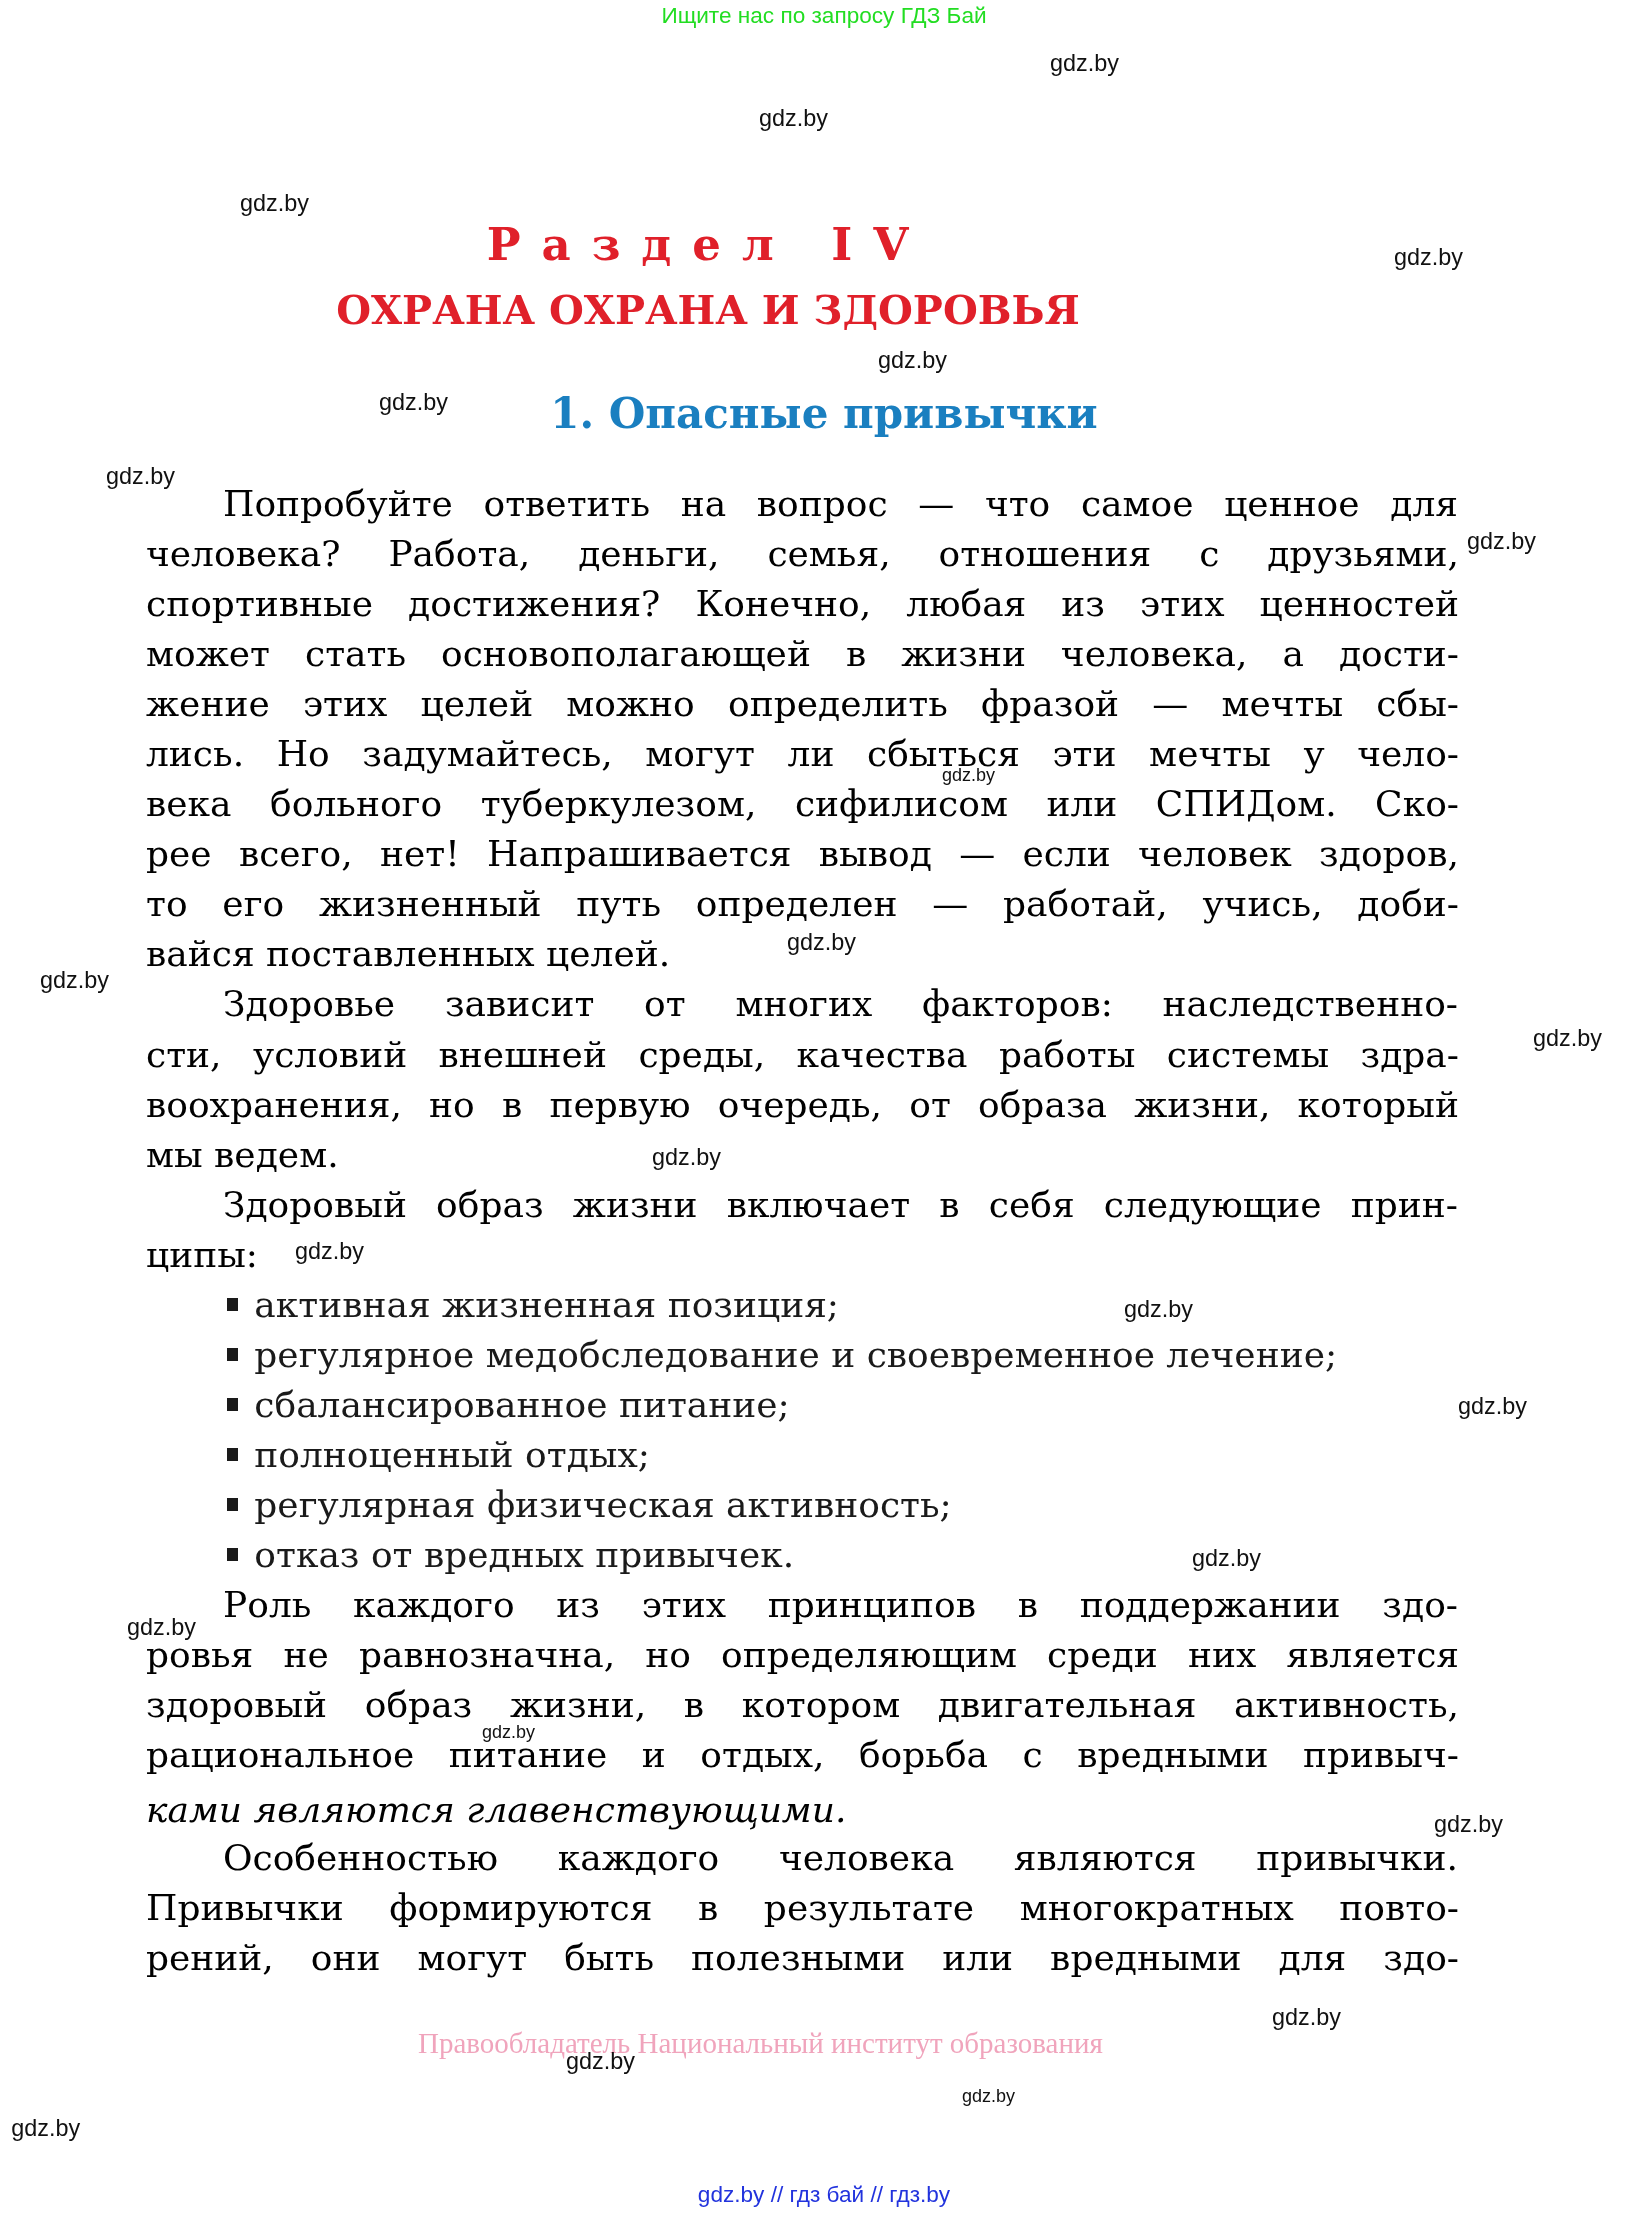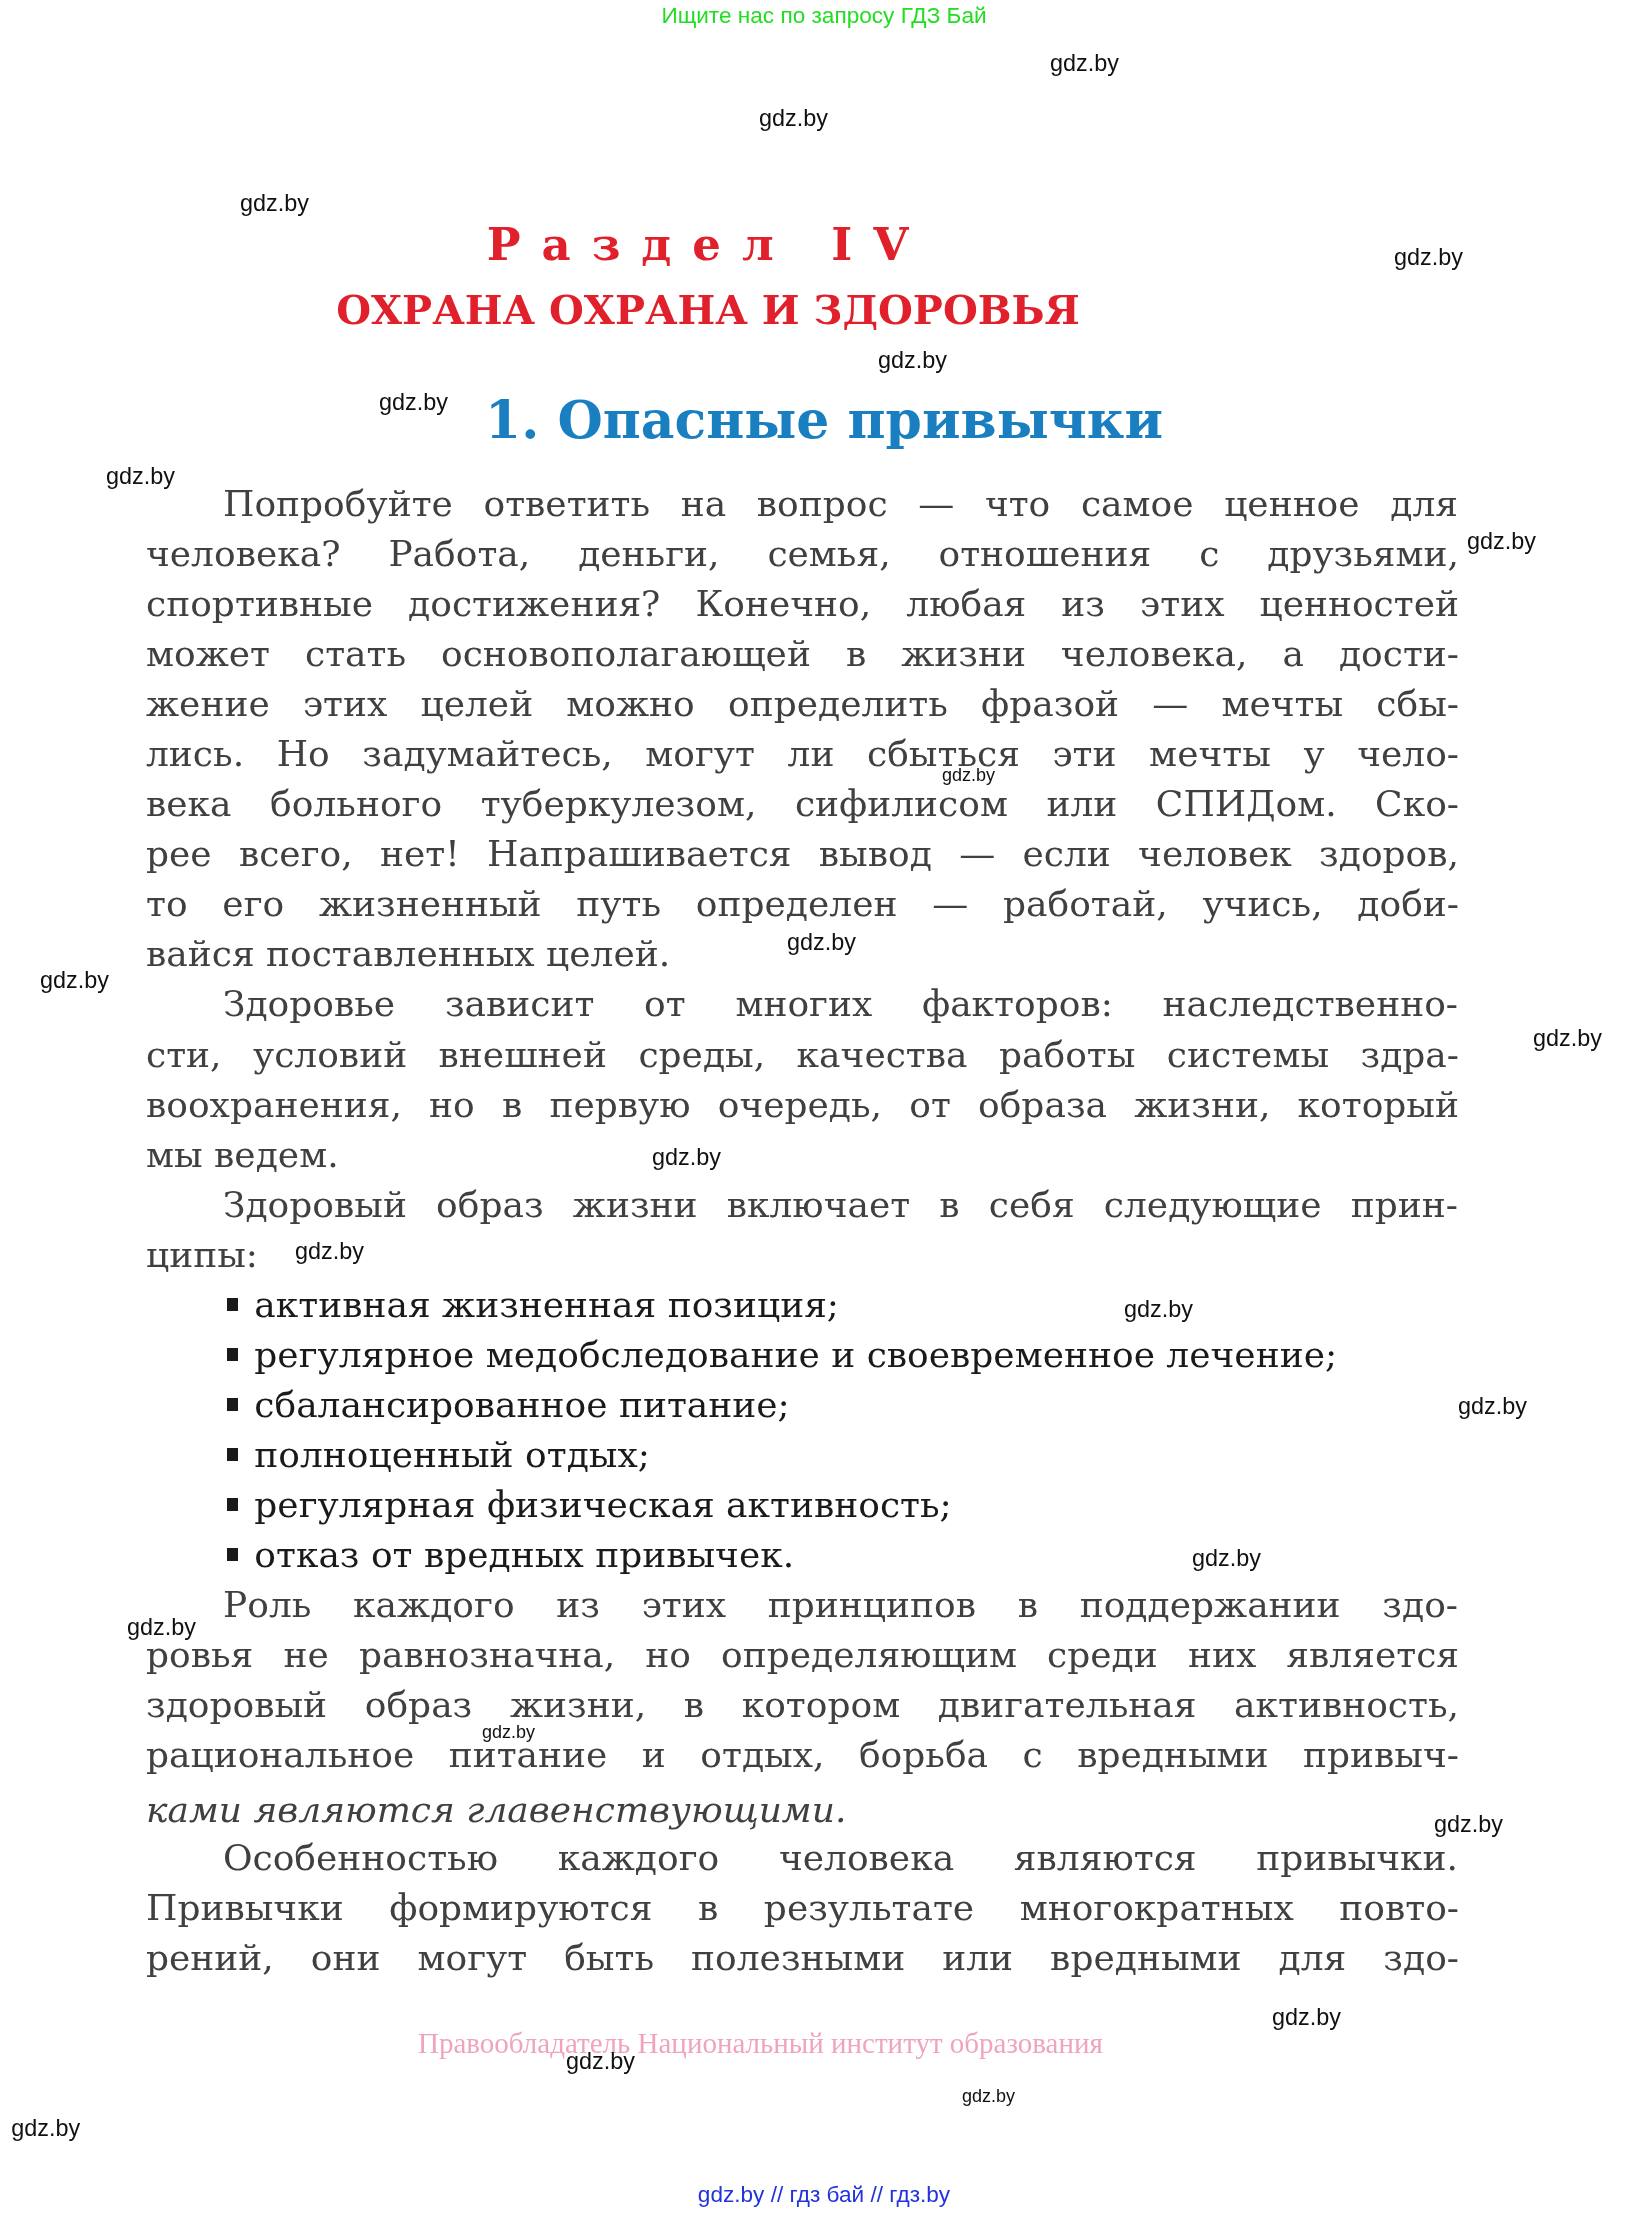--- a/index.html
+++ b/index.html
@@ -4,22 +4,22 @@
 <style>
   html, body { margin:0; padding:0; background:#ffffff; }
   body { width:1648px; height:2216px; position:relative; overflow:hidden; }
   .abs { position:absolute; white-space:nowrap; }
   .wm { font-family:"Liberation Sans", sans-serif; font-size:23.4px; color:#111; }
   .wm-small { font-size:18px; }
   .top-banner { font-family:"Liberation Sans", sans-serif; font-size:22.6px; color:#22dd22; left:0; width:1648px; text-align:center; top:3.2px; }
   .sec-title { font-family:"DejaVu Serif", serif; font-weight:bold; color:#e0202a; left:0; width:1416px; text-align:center; }
   .sec-label { top:218px; font-size:45px; letter-spacing:21px; }
   .sec-name { top:286px; font-size:40px; }
-  .para-title { font-family:"DejaVu Serif", serif; font-weight:bold; color:#1a7fc0; font-size:52px; left:0; width:1648px; text-align:center; top:389px; }
-  .line { font-family:"DejaVu Serif", serif; font-size:36px; color:#404040; left:146px; width:1313px; line-height:50px; height:50px; }
+  .para-title { font-family:"DejaVu Serif", serif; font-weight:bold; color:#1a7fc0; font-size:42px; left:0; width:1648px; text-align:center; top:389px; }
+  .line { font-family:"DejaVu Serif", serif; font-size:36px; color:#000000; left:146px; width:1313px; line-height:50px; height:50px; }
   .just { text-align:justify; text-align-last:justify; }
   .bullet { font-family:"DejaVu Serif", serif; font-size:36px; color:#1a1a1a; left:227px; line-height:50px; height:50px; }
   .bullet .sq { display:inline-block; width:11.3px; height:13px; background:#1a1a1a; margin-right:16px; vertical-align:middle; position:relative; top:-3.2px; }
   .footer-pink { font-family:Liberation Serif, serif; font-size:29px; color:#f0a4bc; left:418px; top:2027px; }
   .footer-blue { font-family:"Liberation Sans", sans-serif; font-size:22.6px; color:#2233dd; left:0; width:1648px; text-align:center; top:2182px; }
 </style>
 </head>
 <body>
 
 <div class="abs top-banner">Ищите нас по запросу ГДЗ Бай</div>

